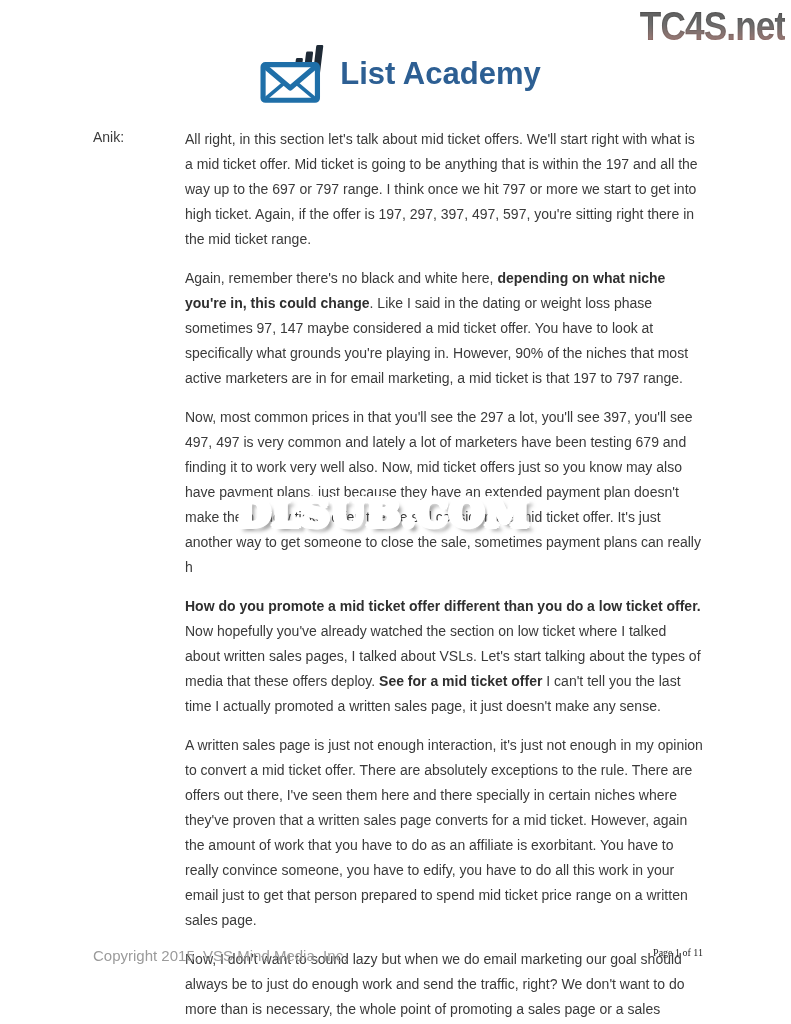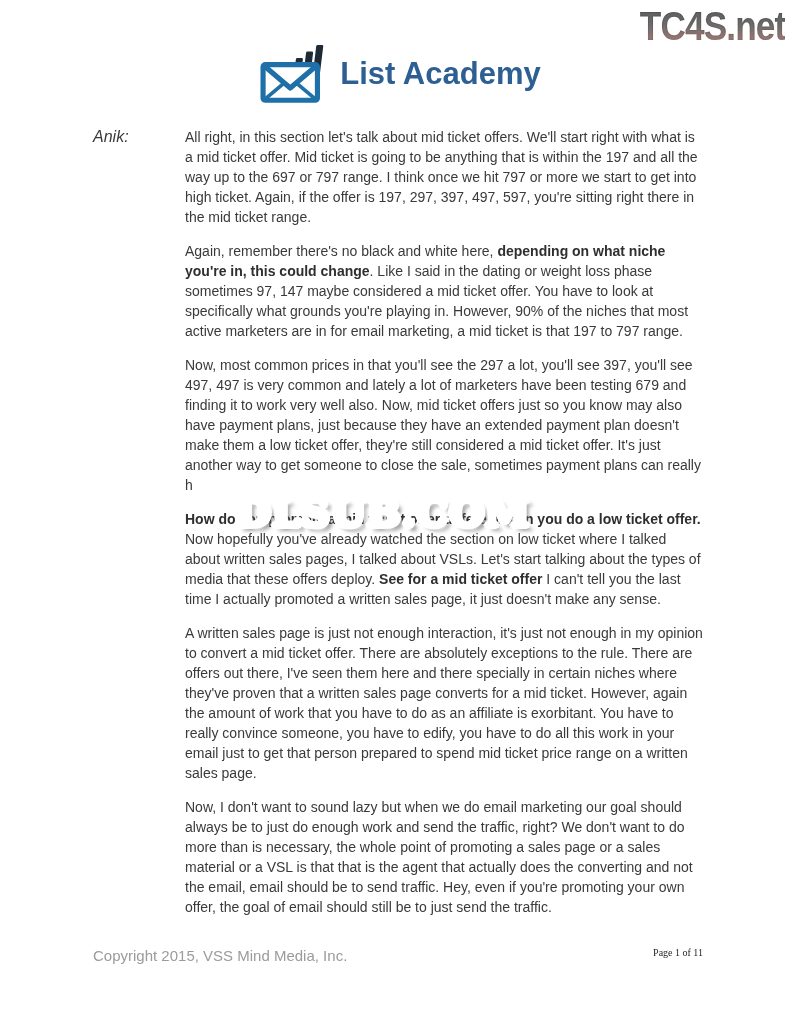--- a/index.html
+++ b/index.html
@@ -44,27 +44,27 @@
   }
 
   
   .transcript{
     position:absolute;top:127px;left:93px;right:88px;
     display:grid;
     grid-template-columns:92px 1fr;
     align-items:start;
   }
   .speaker{
-    font-size:16px;color:#3a3a3a;line-height:20px;font-style:italic;
+    font-size:14px;color:#3a3a3a;line-height:20px;
   }
   .paras{min-width:0;}
   .para{
     margin:0 0 14px 0;
     font-size:14px;
-    line-height:20px;
+    line-height:25px;
     color:#3a3a3a;
     text-align:left;
   }
   .para:last-child{margin-bottom:0;}
   .para .b{font-weight:bold;color:#2f2f2f;}
 
   
   .dlsub{
     position:absolute;
     left:236px;top:489px;

